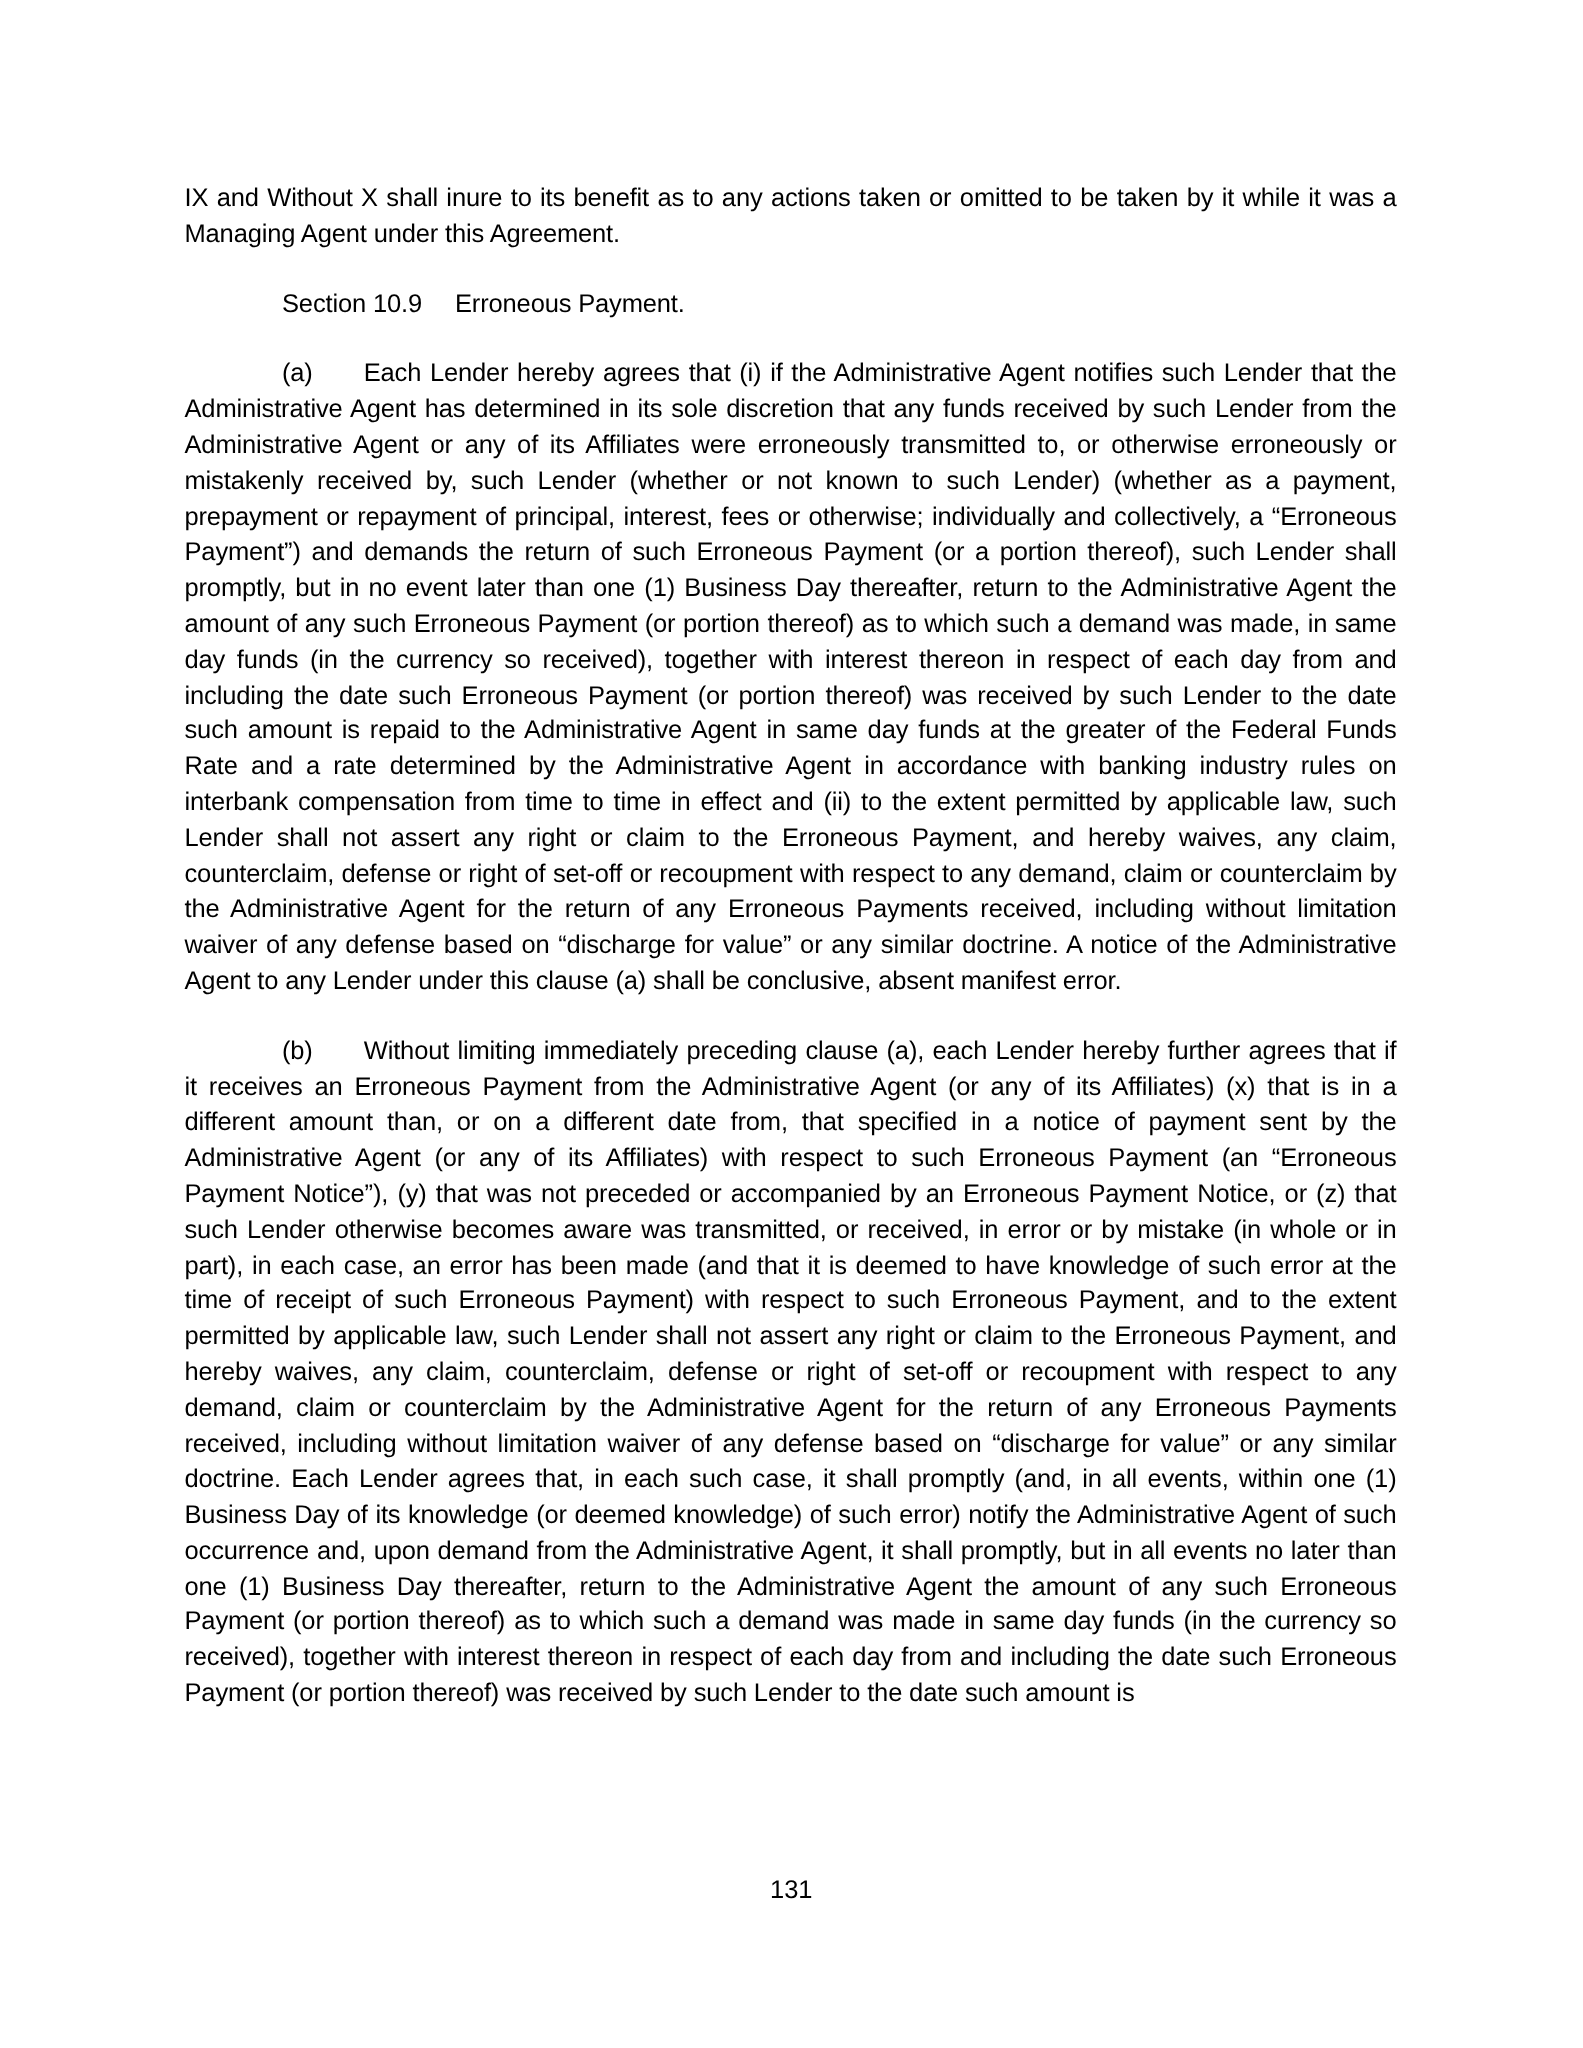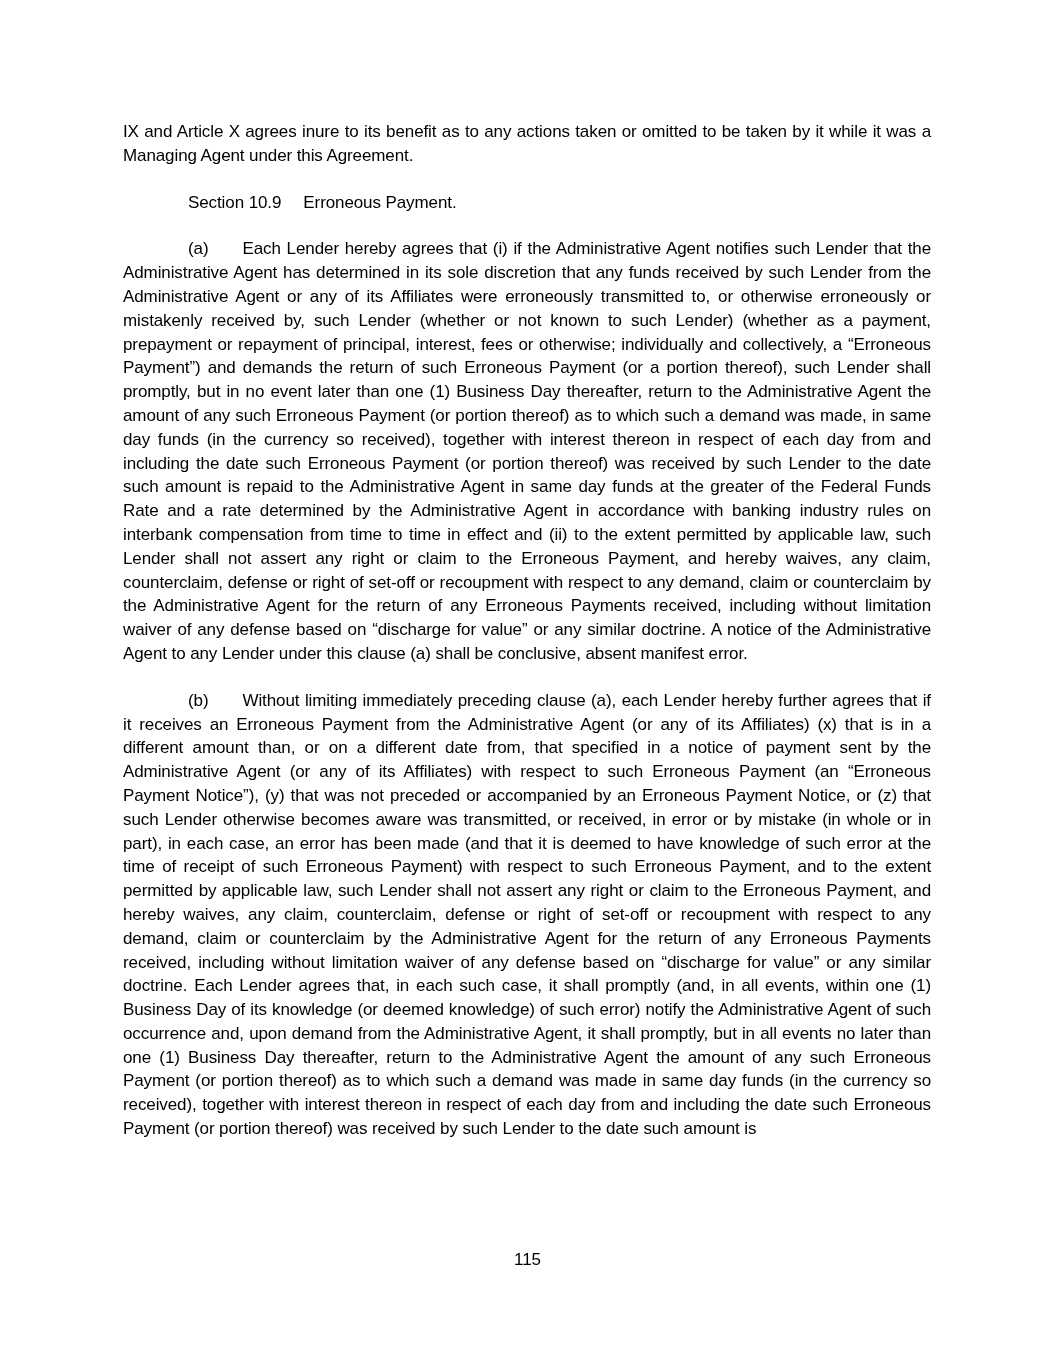--- a/index.html
+++ b/index.html
@@ -50,19 +50,19 @@
     text-align: center;
     font-size: 17px;
     line-height: 24px;
   }
 </style>
 </head>
 <body>
 
 <div class="sheet">
   <div class="content" id="paragraphs-container">
-      <p class=""><span class="u">IX</span><span> and </span><span class="u">Article X</span><span> agrees inure to its benefit as to any actions taken or omitted to be taken by it while it was a Managing Agent under this Agreement.</span></p>
+      <p class=""><span class="u">IX</span><span> and </span><span class="u">Without X</span><span> shall inure to its benefit as to any actions taken or omitted to be taken by it while it was a Managing Agent under this Agreement.</span></p>
       <p class="indent heading"><span>Section 10.9</span><span class="gap" style="width: 22px;"></span><span class="u">Erroneous Payment</span><span>.</span></p>
       <p class="indent "><span>(a)</span><span class="gap" style="width: 34px;"></span><span>Each Lender hereby agrees that (i) if the Administrative Agent notifies such Lender that the Administrative Agent has determined in its sole discretion that any funds received by such Lender from the Administrative Agent or any of its Affiliates were erroneously transmitted to, or otherwise erroneously or mistakenly received by, such Lender (whether or not known to such Lender) (whether as a payment, prepayment or repayment of principal, interest, fees or otherwise; individually and collectively, a “</span><span class="u">Erroneous Payment</span><span>”) and demands the return of such Erroneous Payment (or a portion thereof), such Lender shall promptly, but in no event later than one (1) Business Day thereafter, return to the Administrative Agent the amount of any such Erroneous Payment (or portion thereof) as to which such a demand was made, in same day funds (in the currency so received), together with interest thereon in respect of each day from and including the date such Erroneous Payment (or portion thereof) was received by such Lender to the date such amount is repaid to the Administrative Agent in same day funds at the greater of the Federal Funds Rate and a rate determined by the Administrative Agent in accordance with banking industry rules on interbank compensation from time to time in effect and (ii) to the extent permitted by applicable law, such Lender shall not assert any right or claim to the Erroneous Payment, and hereby waives, any claim, counterclaim, defense or right of set-off or recoupment with respect to any demand, claim or counterclaim by the Administrative Agent for the return of any Erroneous Payments received, including without limitation waiver of any defense based on “discharge for value” or any similar doctrine. A notice of the Administrative Agent to any Lender under this </span><span class="u">clause (a)</span><span> shall be conclusive, absent manifest error.</span></p>
       <p class="indent "><span>(b)</span><span class="gap" style="width: 34px;"></span><span>Without limiting immediately preceding </span><span class="u">clause (a)</span><span>, each Lender hereby further agrees that if it receives an Erroneous Payment from the Administrative Agent (or any of its Affiliates) (x) that is in a different amount than, or on a different date from, that specified in a notice of payment sent by the Administrative Agent (or any of its Affiliates) with respect to such Erroneous Payment (an “</span><span class="u">Erroneous Payment Notice</span><span>”), (y) that was not preceded or accompanied by an Erroneous Payment Notice, or (z) that such Lender otherwise becomes aware was transmitted, or received, in error or by mistake (in whole or in part), in each case, an error has been made (and that it is deemed to have knowledge of such error at the time of receipt of such Erroneous Payment) with respect to such Erroneous Payment, and to the extent permitted by applicable law, such Lender shall not assert any right or claim to the Erroneous Payment, and hereby waives, any claim, counterclaim, defense or right of set-off or recoupment with respect to any demand, claim or counterclaim by the Administrative Agent for the return of any Erroneous Payments received, including without limitation waiver of any defense based on “discharge for value” or any similar doctrine. Each Lender agrees that, in each such case, it shall promptly (and, in all events, within one (1) Business Day of its knowledge (or deemed knowledge) of such error) notify the Administrative Agent of such occurrence and, upon demand from the Administrative Agent, it shall promptly, but in all events no later than one (1) Business Day thereafter, return to the Administrative Agent the amount of any such Erroneous Payment (or portion thereof) as to which such a demand was made in same day funds (in the currency so received), together with interest thereon in respect of each day from and including the date such Erroneous Payment (or portion thereof) was received by such Lender to the date such amount is</span></p>
     </div>
-  <div class="page-number">115</div>
+  <div class="page-number">131</div>
 </div>
 
 </body></html>

